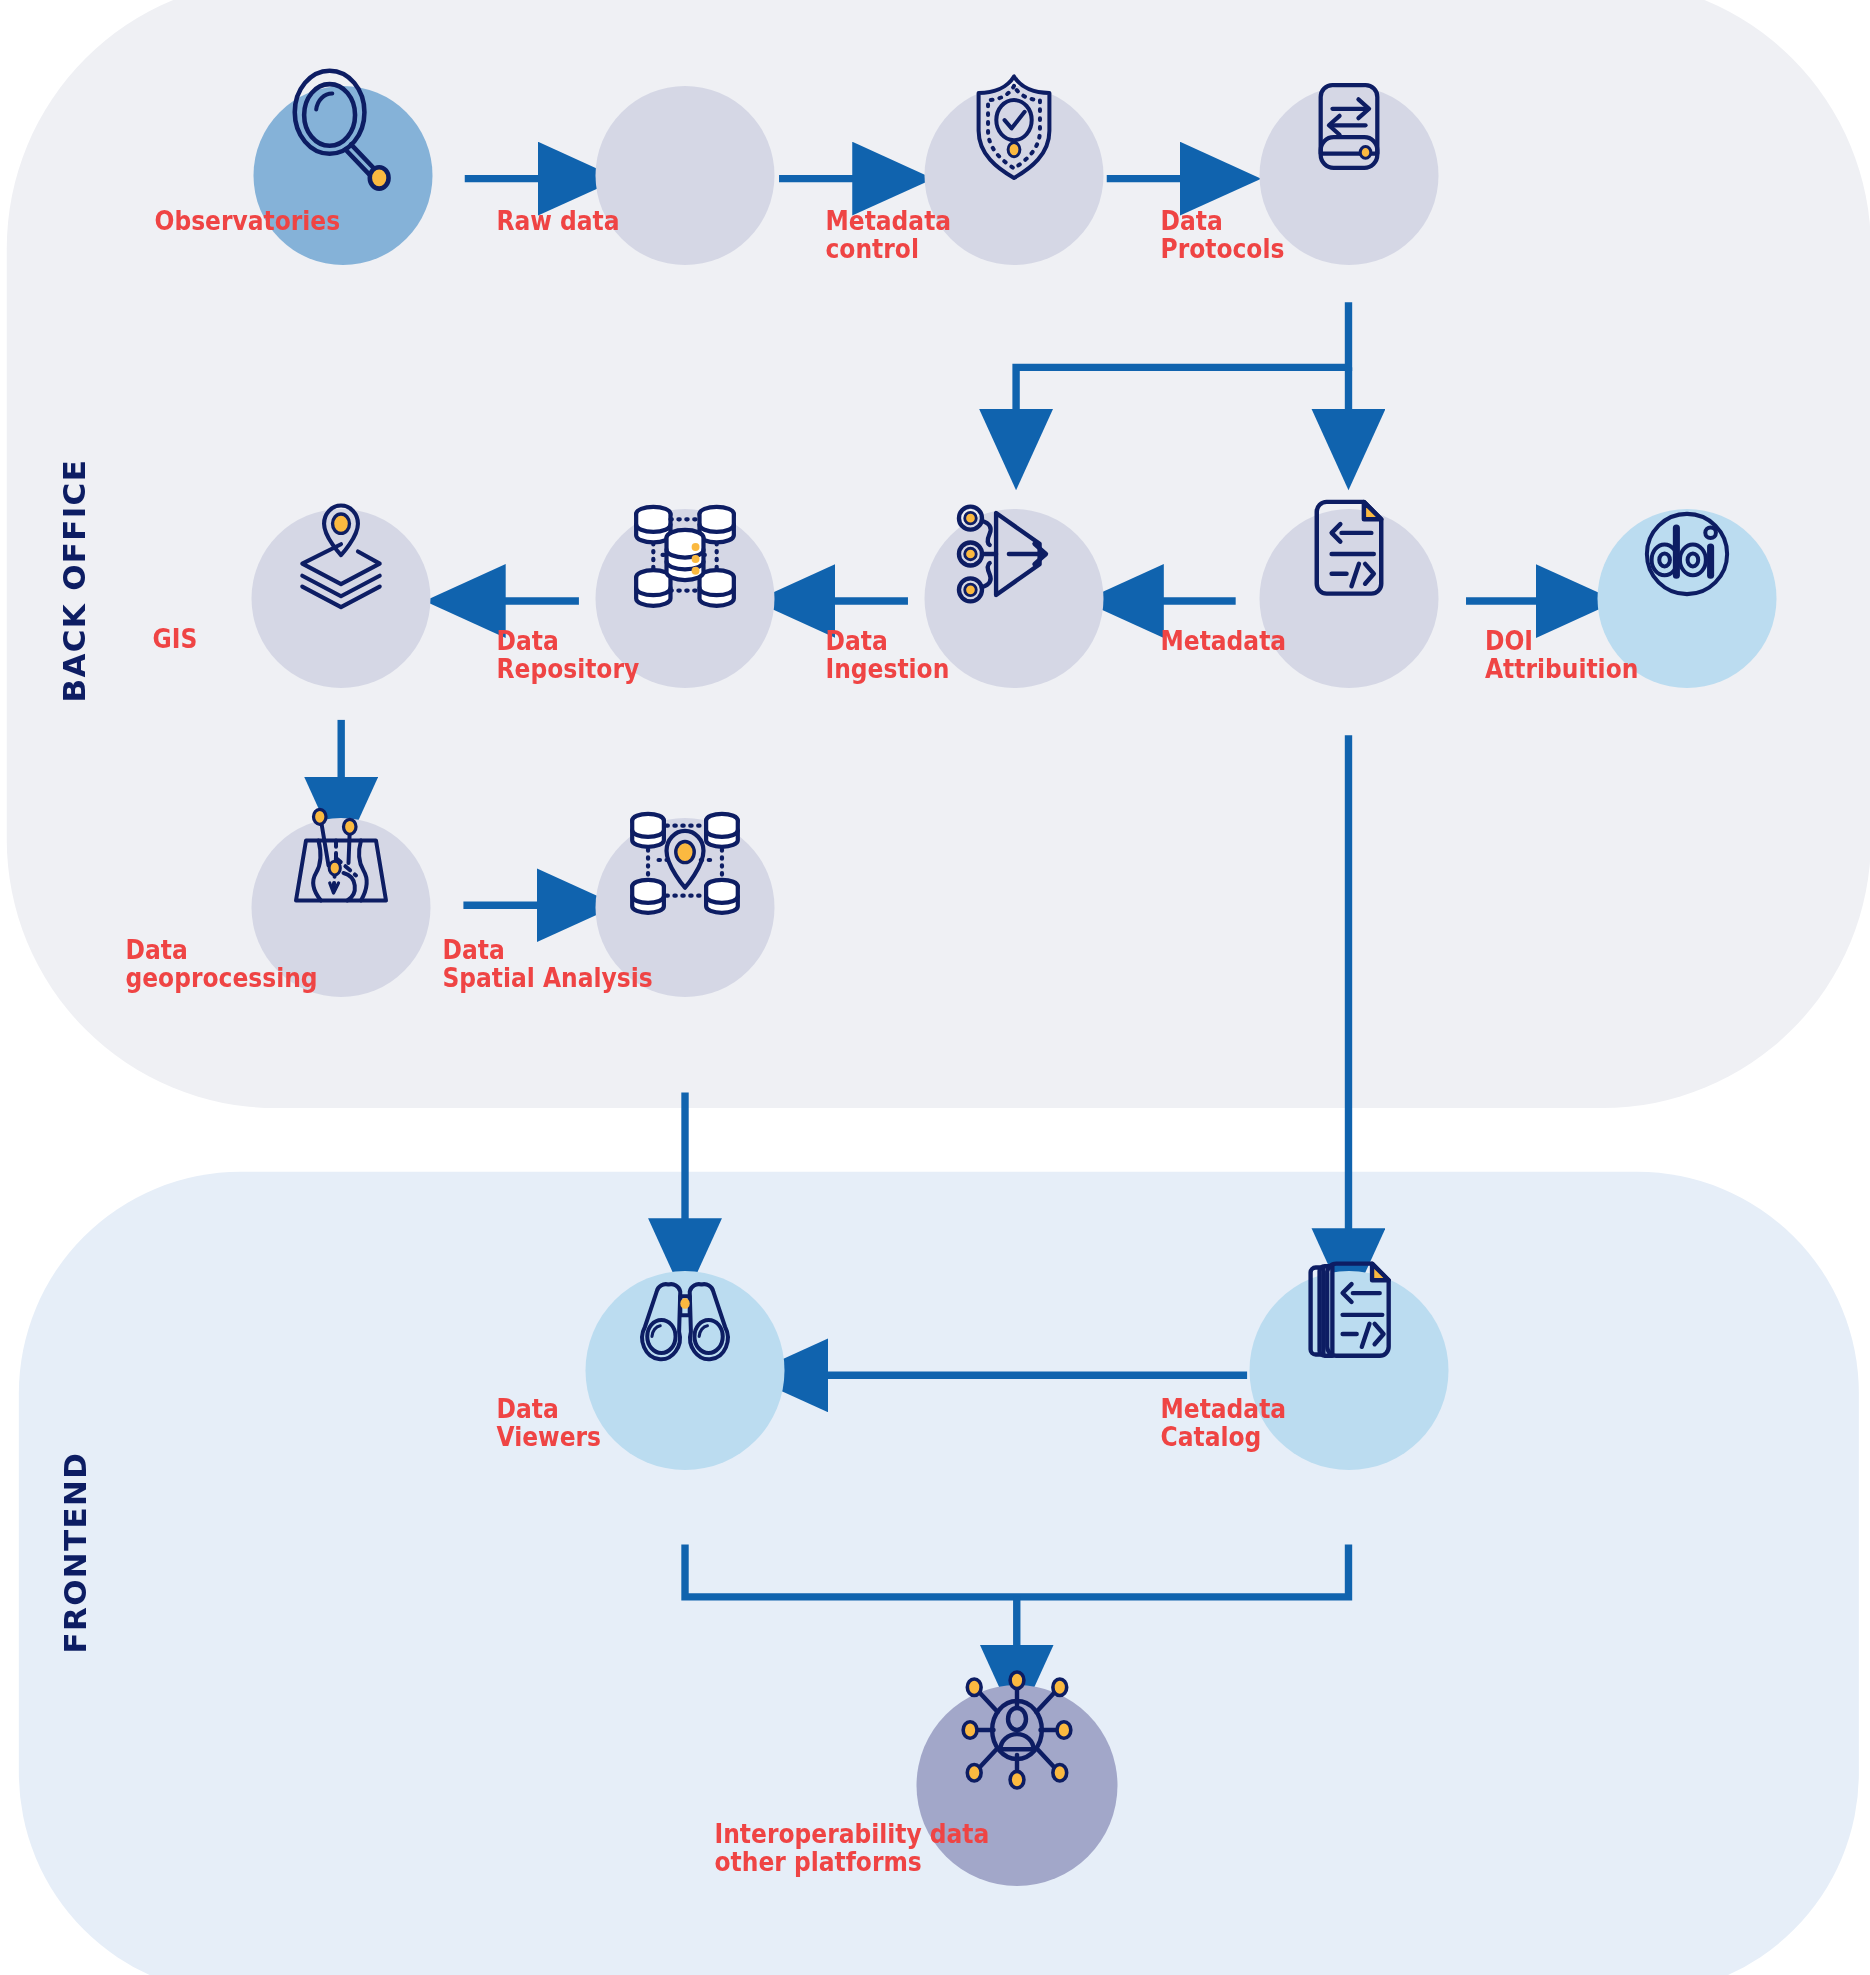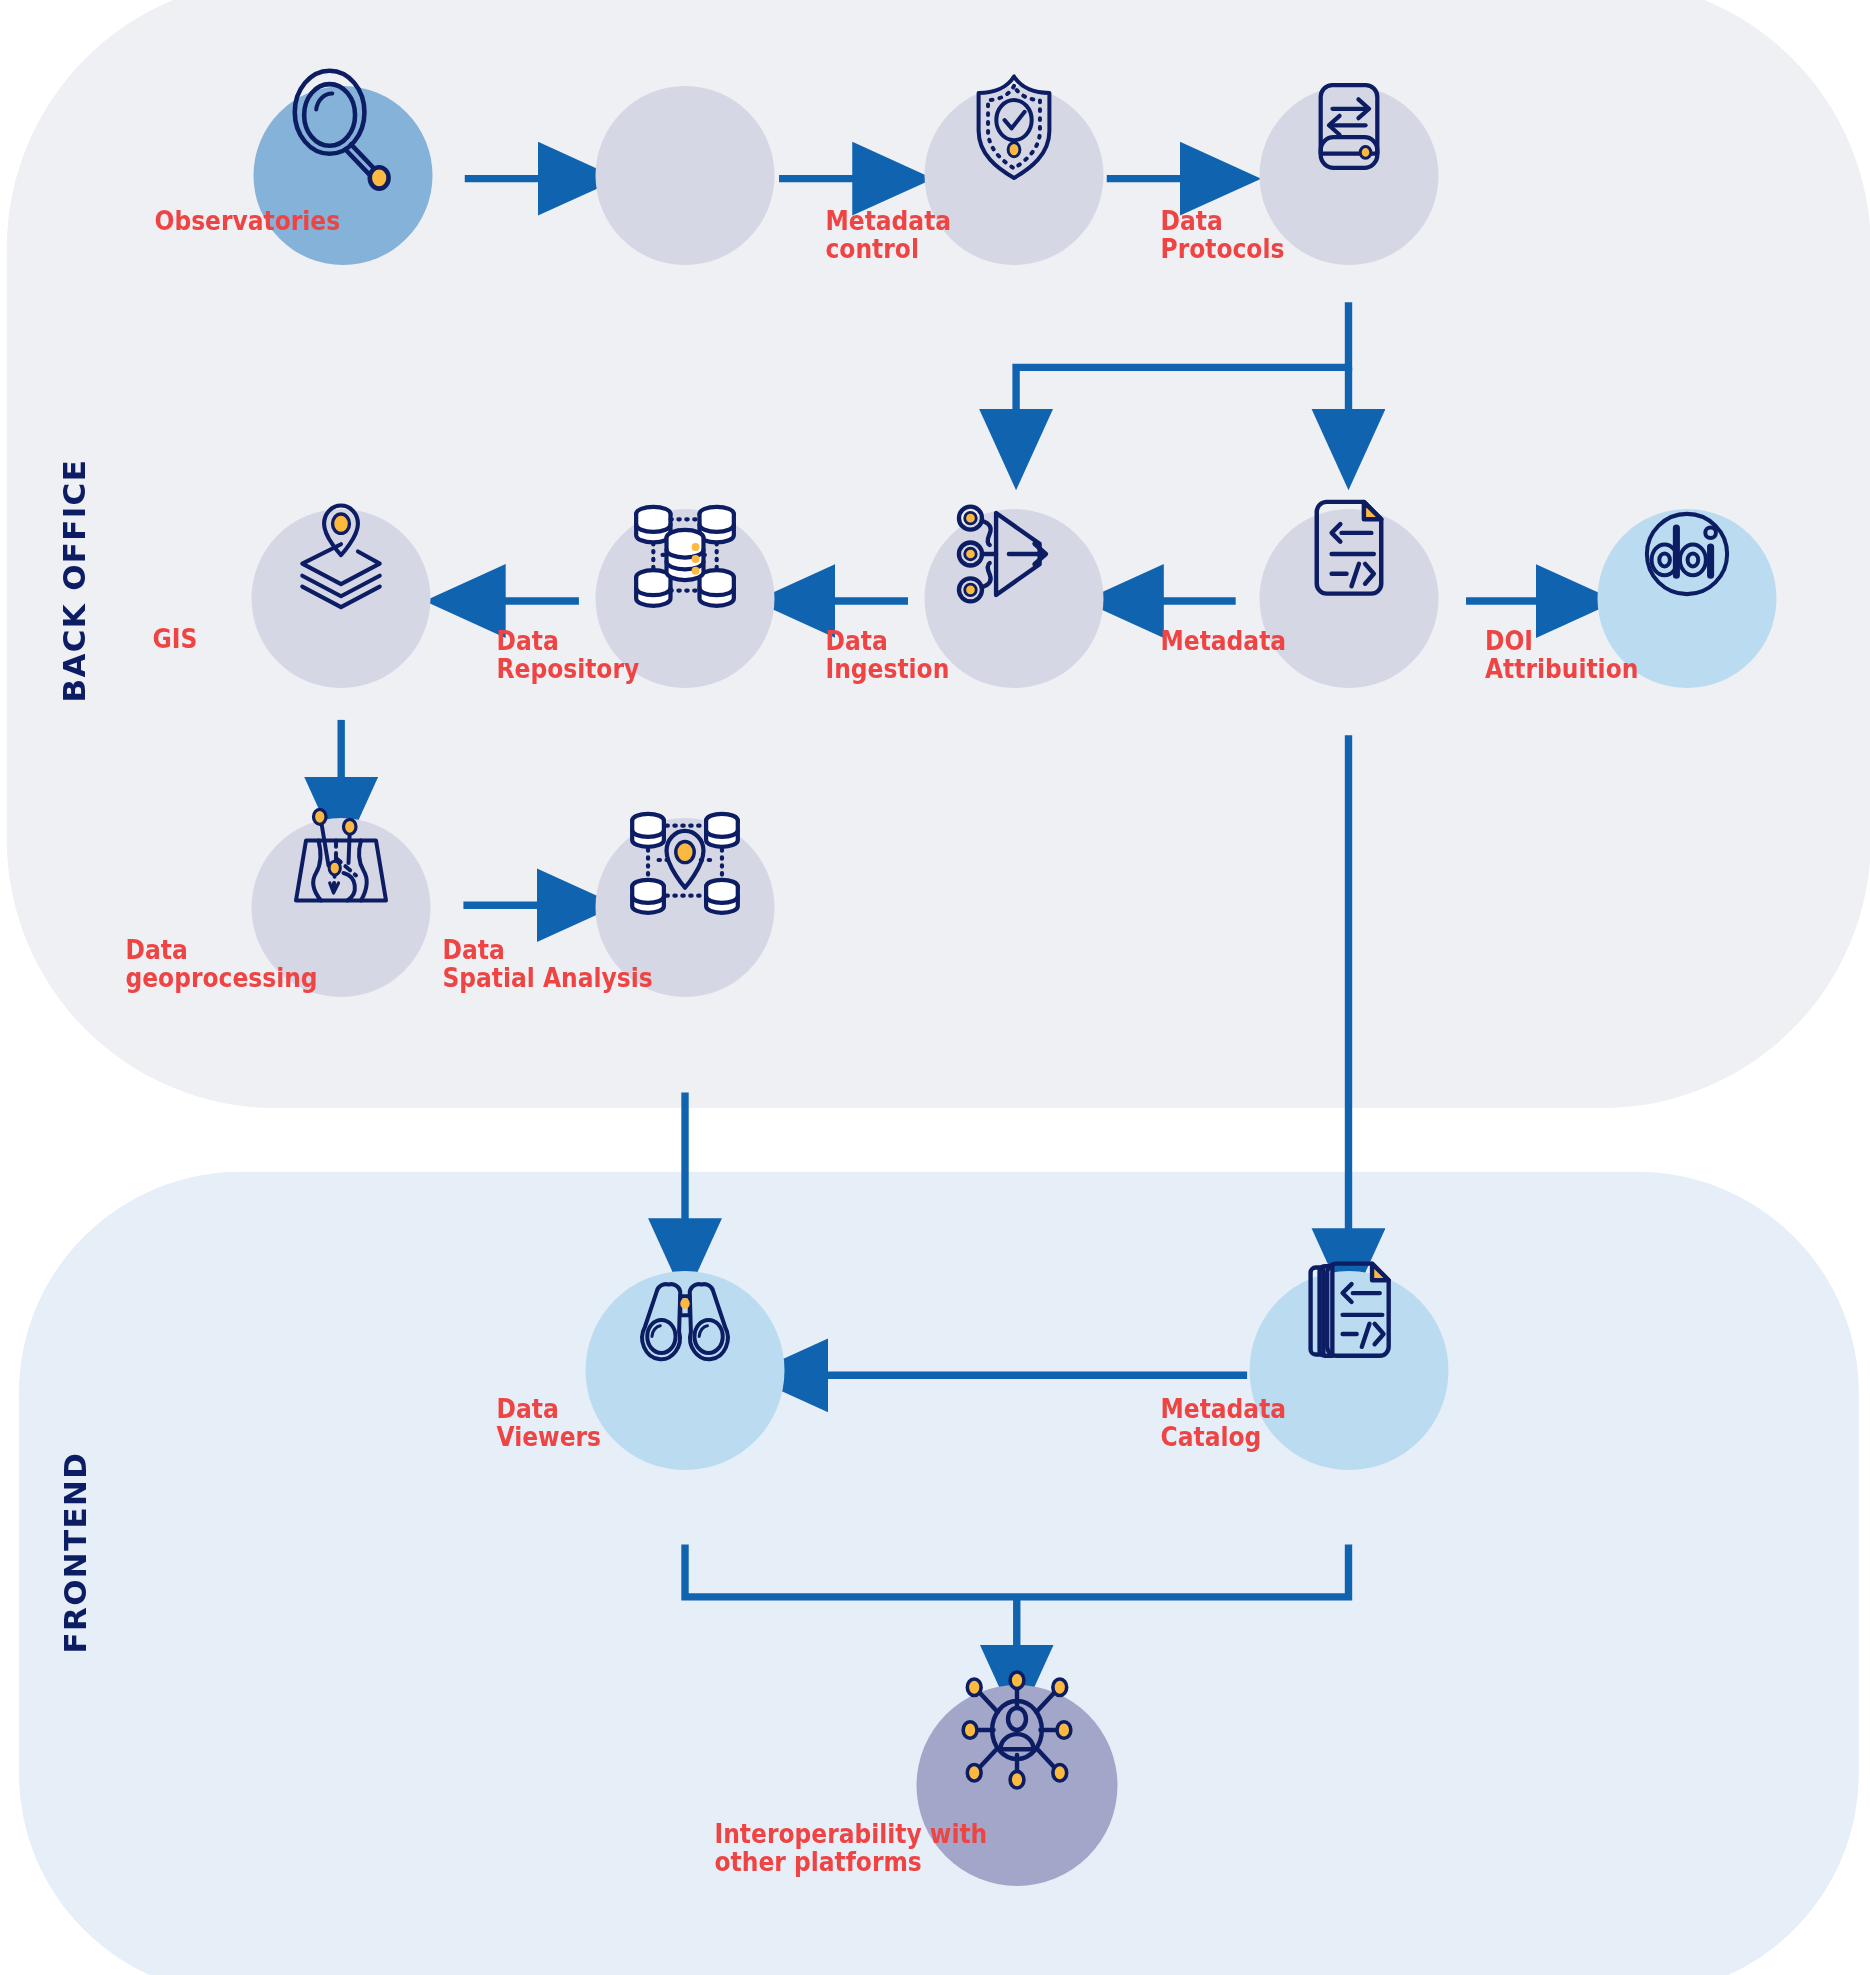--- a/index.html
+++ b/index.html
@@ -93,20 +93,21 @@
         <line x1="56" y1="60" x2="78" y2="83"></line>
         <line x1="52" y1="64" x2="74" y2="87"></line>
         <ellipse cx="77" cy="85" rx="7" ry="8" fill="#fbb940" stroke="#0d1d63"></ellipse>
       </svg>
     </div>
     <div class="label" style="top:141px;width:376px;">Observatories</div>
   </div>
 
   <div class="node" style="left:584px;top:67px;width:201px;height:201px;">
     <div class="disc" style="top:19px;width:179px;height:179px;background:#d5d7e5;"></div>
+    <div class="label" style="top:141px;width:376px;">Raw data</div>
   </div>
 
   <div class="node" style="left:913px;top:67px;width:201px;height:201px;">
     <div class="disc" style="top:19px;width:179px;height:179px;background:#d5d7e5;"></div>
     <div class="icon" style="top:0px;">
       <svg width="118" height="118" viewBox="0 0 100 100" fill="none" stroke="#0d1d63" stroke-width="3.4" stroke-linejoin="round" stroke-linecap="round">
         <path d="M50,8 C44,18 32,22 20,22 v32 c0,20 16,32 30,40 14,-8 30,-20 30,-40 v-32 c-12,0 -24,-4 -30,-14 z"></path>
         <path d="M50,16 C46,24 37,28 28,28 v26 c0,16 13,26 22,32 9,-6 22,-16 22,-32 v-26 c-9,0 -18,-4 -22,-12 z" stroke-dasharray="1.5 6"></path>
         <ellipse cx="50" cy="45" rx="15" ry="17"></ellipse>
         <polyline points="42,45 48,52 59,38"></polyline>
@@ -369,18 +370,18 @@
         <ellipse cx="19" cy="19" rx="5" ry="6" fill="#fbb940" stroke="#0d1d63" stroke-width="2.6"></ellipse>
         <ellipse cx="50" cy="14" rx="5" ry="6" fill="#fbb940" stroke="#0d1d63" stroke-width="2.6"></ellipse>
         <ellipse cx="81" cy="19" rx="5" ry="6" fill="#fbb940" stroke="#0d1d63" stroke-width="2.6"></ellipse>
         <ellipse cx="16" cy="50" rx="5" ry="6" fill="#fbb940" stroke="#0d1d63" stroke-width="2.6"></ellipse>
         <ellipse cx="84" cy="50" rx="5" ry="6" fill="#fbb940" stroke="#0d1d63" stroke-width="2.6"></ellipse>
         <ellipse cx="19" cy="81" rx="5" ry="6" fill="#fbb940" stroke="#0d1d63" stroke-width="2.6"></ellipse>
         <ellipse cx="50" cy="86" rx="5" ry="6" fill="#fbb940" stroke="#0d1d63" stroke-width="2.6"></ellipse>
         <ellipse cx="81" cy="81" rx="5" ry="6" fill="#fbb940" stroke="#0d1d63" stroke-width="2.6"></ellipse>
       </svg>
     </div>
-    <div class="label" style="top:149px;width:604px;">Interoperability with
+    <div class="label" style="top:149px;width:604px;">Interoperability data
 other platforms</div>
   </div>
 
 </div>
 
 
 </body></html>

